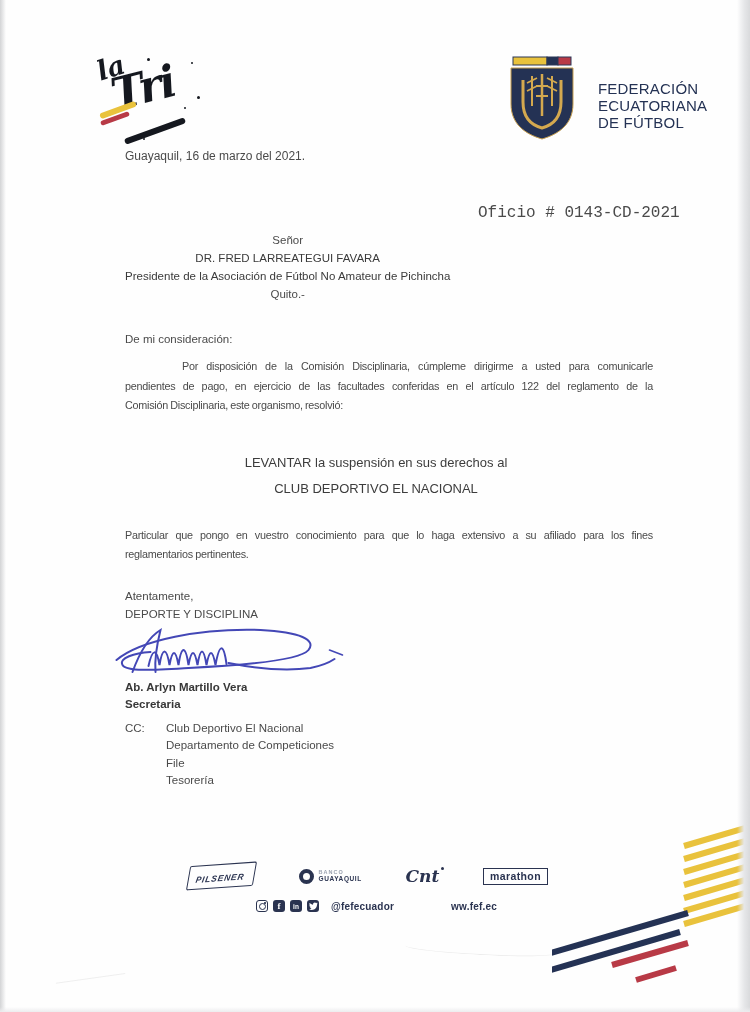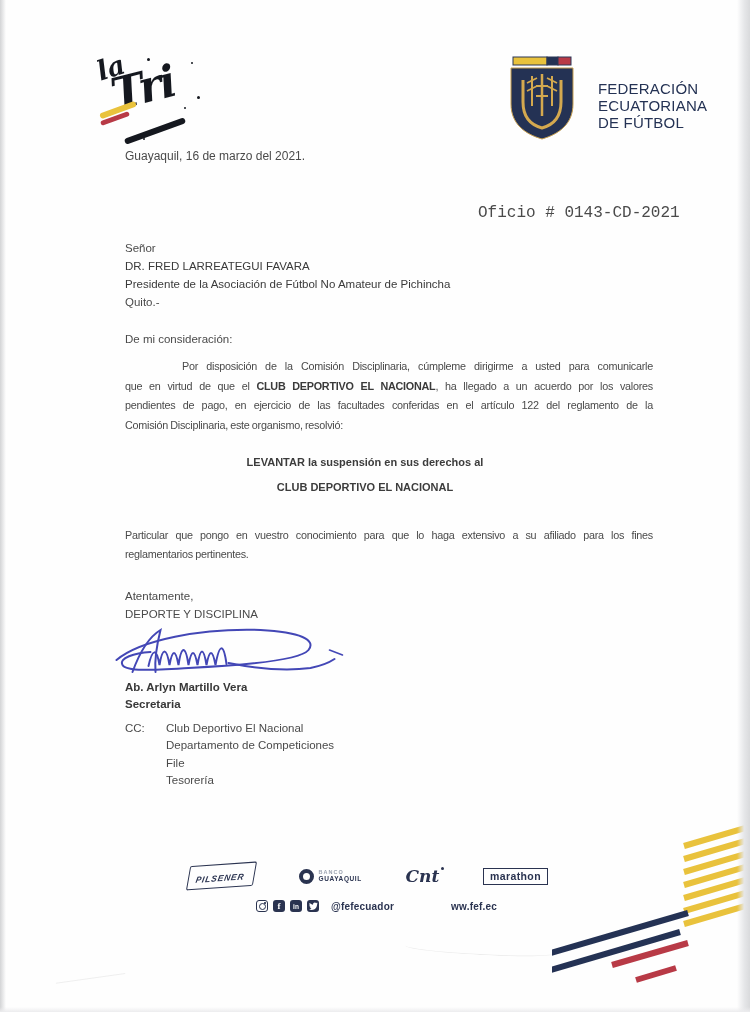--- a/index.html
+++ b/index.html
@@ -27,29 +27,29 @@
   .latri .streak-r{position:absolute;left:15px;top:66px;width:30px;height:5px;background:#b83a46;border-radius:3px;transform:rotate(-20deg);}
   .latri .dot{position:absolute;background:#15181f;border-radius:50%;}
 
   
   .fef-shield{left:506px;top:56px;}
   .org-name{left:598px;top:80px;font-size:15px;font-weight:400;line-height:17px;color:#243254;letter-spacing:0.2px;}
 
   
   .t-date{left:125px;top:149px;font-size:12px;}
   .t-ref{left:478px;top:204px;font-size:16px;font-family:Liberation Mono, monospace;}
-  .recipient{left:125px;top:239px;font-size:11.5px;line-height:18px;}
+  .recipient{left:125px;top:231px;font-size:11.5px;line-height:18px;text-align:center;}
   .recipient .b{font-weight:400;color:#3a3a3a;}
   .greeting{left:125px;top:333px;font-size:11.5px;}
   .bodytxt{left:125px;top:357px;width:528px;font-size:10.8px;letter-spacing:-0.25px;word-spacing:-0.5px;}
   .bodytxt .ln{line-height:19.5px;text-align:justify;text-align-last:justify;}
   .bodytxt .ln.first{text-indent:57px;}
   .bodytxt .ln.last{text-align:left;text-align-last:left;}
   .bodytxt b, .closingtxt b{font-weight:700;color:#3a3a3a;}
-  .resolution{left:125px;top:455px;width:480px;text-align:center;font-size:11px;font-weight:700;color:#3c3c3c;}
+  .resolution{left:136px;top:455px;width:480px;text-align:center;font-size:13px;font-weight:400;color:#3c3c3c;}
   .resolution .r1{margin-bottom:11px;line-height:15px;}
   .closingtxt{left:125px;top:526px;width:528px;font-size:10.8px;letter-spacing:-0.25px;word-spacing:-0.5px;}
   .closingtxt .ln{line-height:19px;text-align:justify;text-align-last:justify;}
   .closingtxt .ln.last{text-align:center;text-align-last:left;}
   .signoff{left:125px;top:575px;font-size:11.5px;line-height:17.5px;margin-top:13px;}
   .signature{left:108px;top:620px;}
   .signer{left:125px;top:679px;font-size:11.5px;line-height:17px;font-weight:700;color:#383838;}
   .ccblock{left:125px;top:720px;font-size:11.5px;line-height:17.4px;}
   .ccblock .items{position:absolute;left:41px;top:0;width:300px;}
 
@@ -130,21 +130,20 @@
   <div>Señor</div>
   <div class="b">DR. FRED LARREATEGUI FAVARA</div>
   <div class="b">Presidente de la Asociación de Fútbol No Amateur de Pichincha</div>
   <div>Quito.-</div>
 </div>
 
 <div class="abs greeting">De mi consideración:</div>
 
 <div class="abs bodytxt">
   <div class="ln first">Por disposición de la Comisión Disciplinaria, cúmpleme dirigirme a usted para comunicarle</div>
-  <div class="ln"><span>que en virtud de que el </span><b>CLUB DEPORTIVO EL NACIONAL</b><span>, ha llegado a un acuerdo por los valores</span></div>
   <div class="ln">pendientes de pago, en ejercicio de las facultades conferidas en el artículo 122 del reglamento de la</div>
   <div class="ln last">Comisión Disciplinaria, este organismo, resolvió:</div>
 </div>
 
 <div class="abs resolution">
   <div class="r1">LEVANTAR la suspensión en sus derechos al</div>
   <div class="r2">CLUB DEPORTIVO EL NACIONAL</div>
 </div>
 
 <div class="abs closingtxt">

